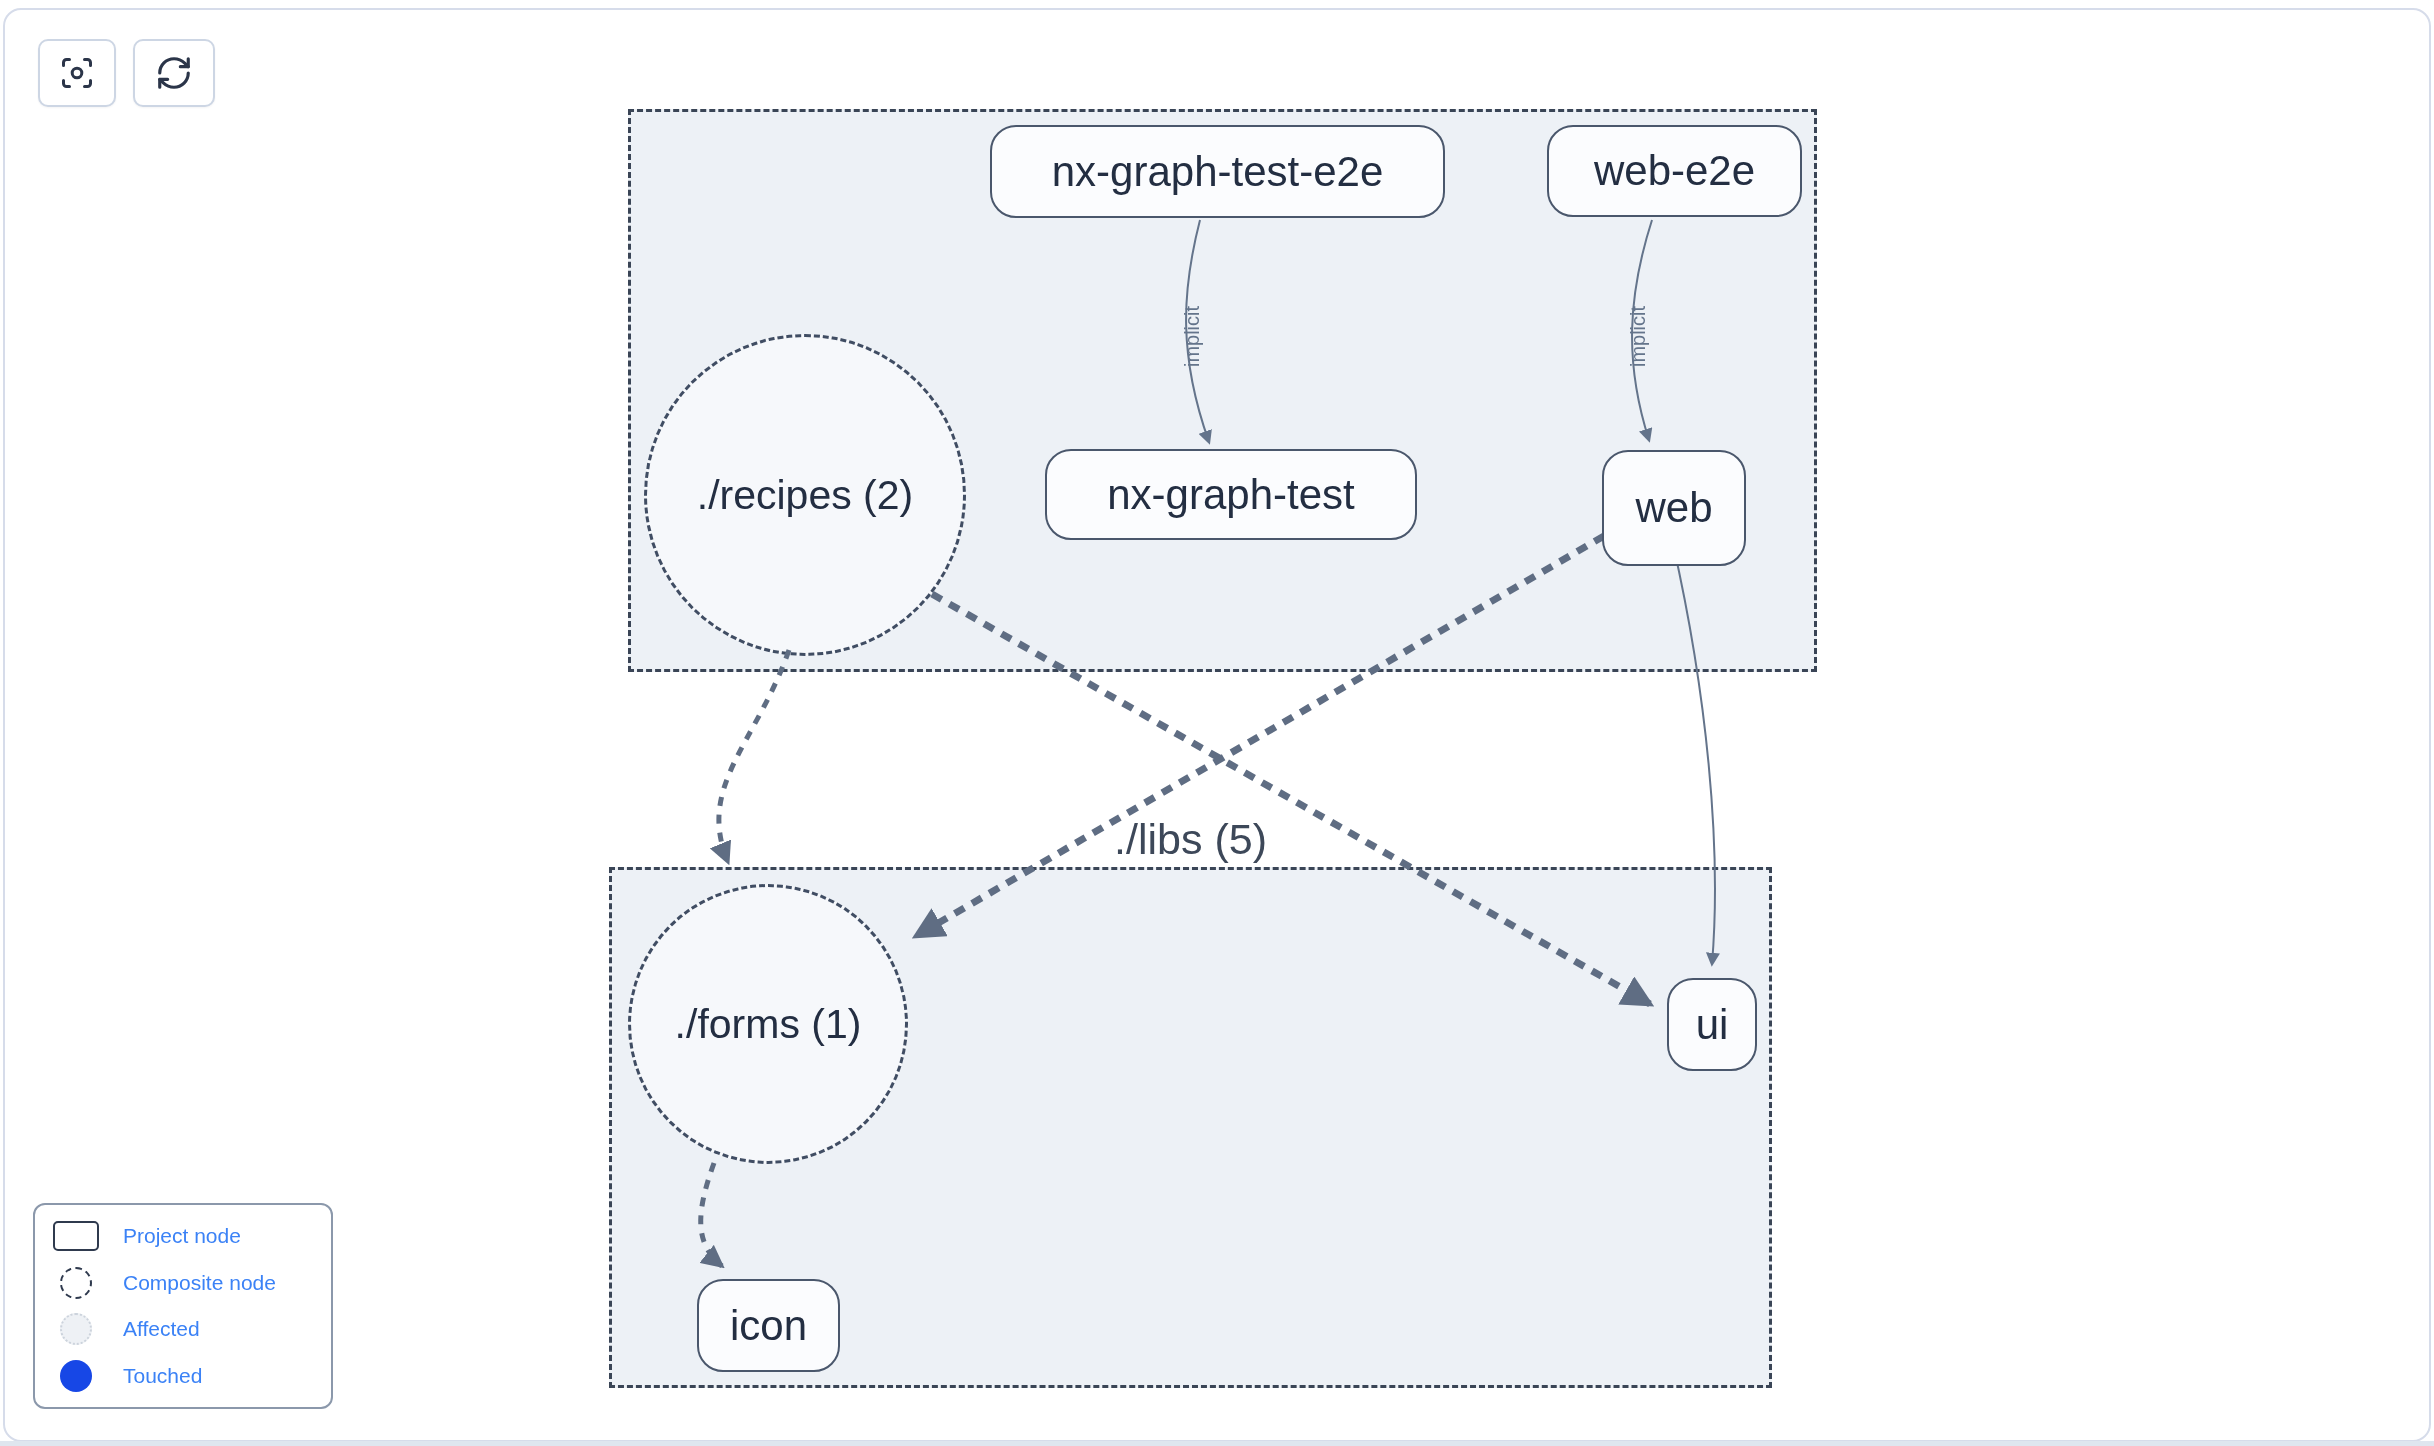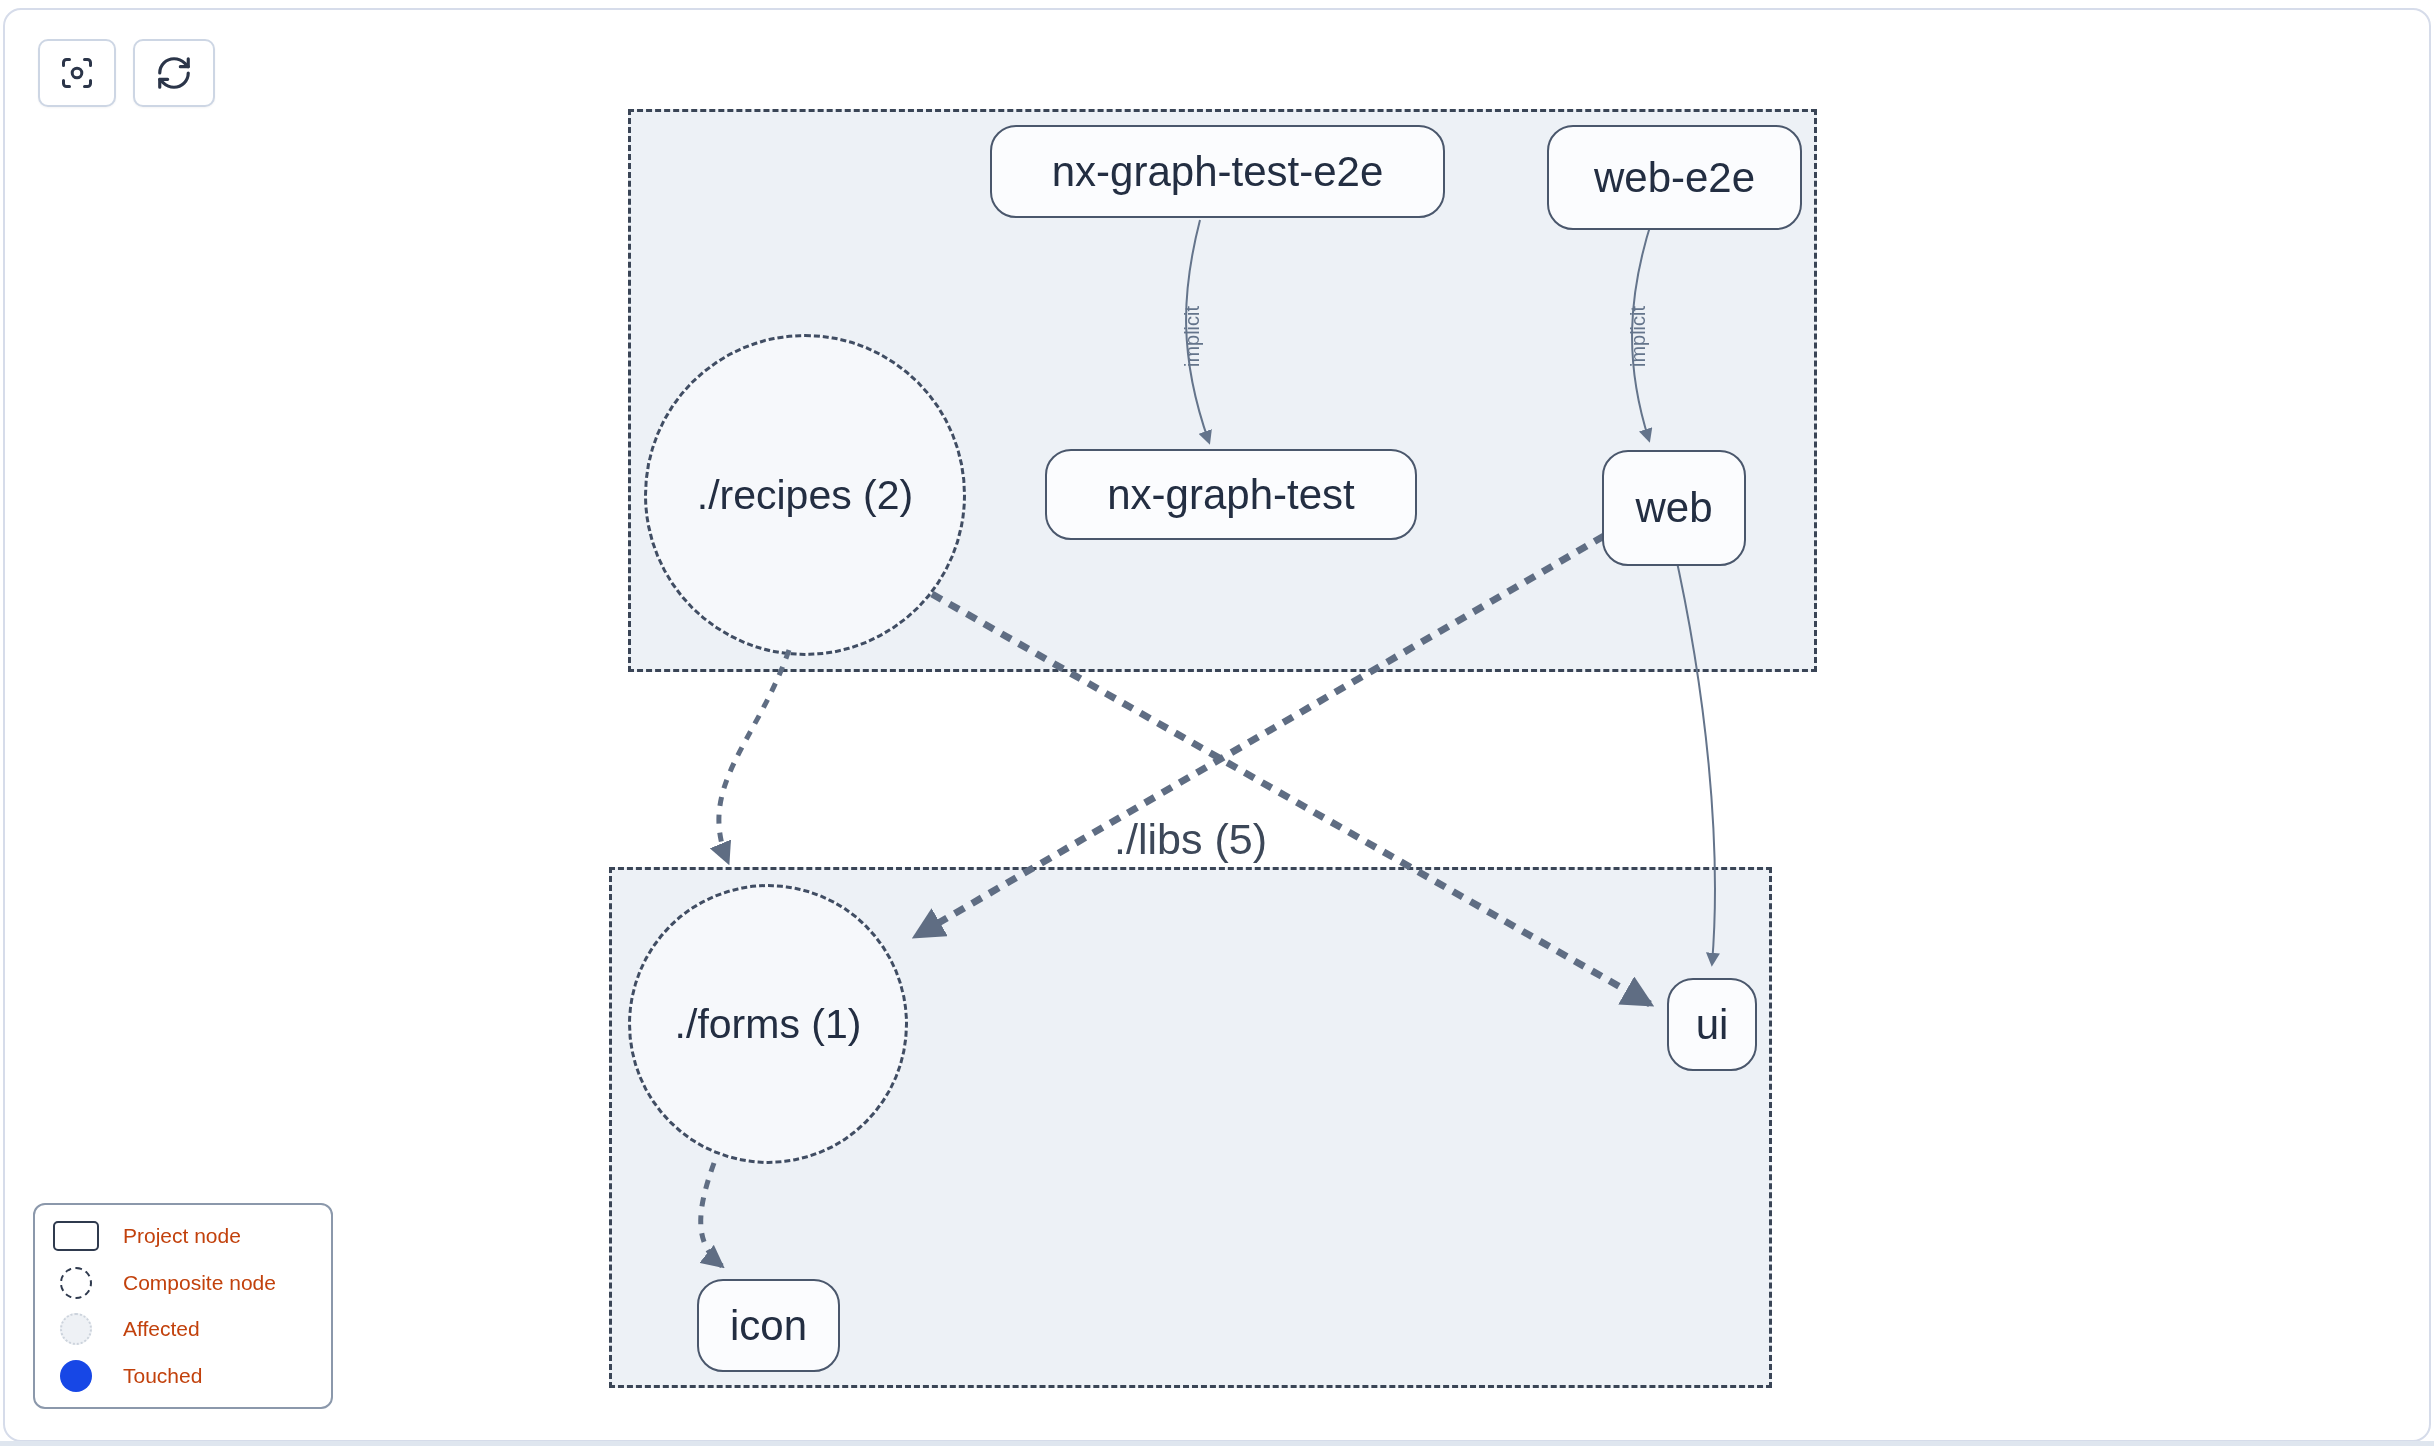--- a/index.html
+++ b/index.html
@@ -38,32 +38,32 @@
 
   .edge-label { position:absolute; width:140px; text-align:center; font-size:20px; color:#64748b;
                 transform:rotate(-90deg); z-index:3; background:transparent; }
   #edge-label-1 { left:1122px; top:325px; }
   #edge-label-2 { left:1568px; top:325px; }
 
   .node { position:absolute; display:flex; align-items:center; justify-content:center;
           background:#fbfcfe; border:2px solid #4a576c; border-radius:26px;
           color:#232e42; font-size:42px; z-index:4; cursor:pointer; white-space:nowrap; }
   #node-nx-graph-test-e2e { left:990px;  top:125px; width:455px; height:93px; }
-  #node-web-e2e           { left:1547px; top:125px; width:255px; height:105px; }
+  #node-web-e2e           { left:1547px; top:125px; width:255px; height:92px; }
   #node-nx-graph-test     { left:1045px; top:449px; width:372px; height:91px; }
   #node-web               { left:1602px; top:450px; width:144px; height:116px; }
   #node-ui                { left:1667px; top:978px; width:90px;  height:93px; }
   #node-icon              { left:697px;  top:1279px; width:143px; height:93px; }
 
   .legend { position:absolute; left:33px; top:1203px; width:300px; height:206px;
             background:#fff; border:2px solid #8b98ab; border-radius:12px; z-index:7;
             display:flex; flex-direction:column; justify-content:center; gap:13px; padding:14px 16px; }
   .legend-row { display:flex; align-items:center; gap:22px; height:34px; }
   .legend-icon-wrap { width:50px; display:flex; justify-content:center; }
-  .legend-label { font-size:21px; color:#c2410c; }
+  .legend-label { font-size:21px; color:#3b82f6; }
   .li-project   { width:46px; height:30px; border:2.5px solid #2f3a4e; border-radius:5px; background:#fff; }
   .li-composite { width:32px; height:32px; border:2.5px dashed #2f3a4e; border-radius:50%; background:#fff; }
   .li-affected  { width:32px; height:32px; border:2px dotted #ccd3dc; border-radius:50%; background:#eef1f5; }
   .li-touched   { width:32px; height:32px; border-radius:50%; background:#1747e6; }
 </style>
 </head>
 <body>
 
 <div id="app">
 

